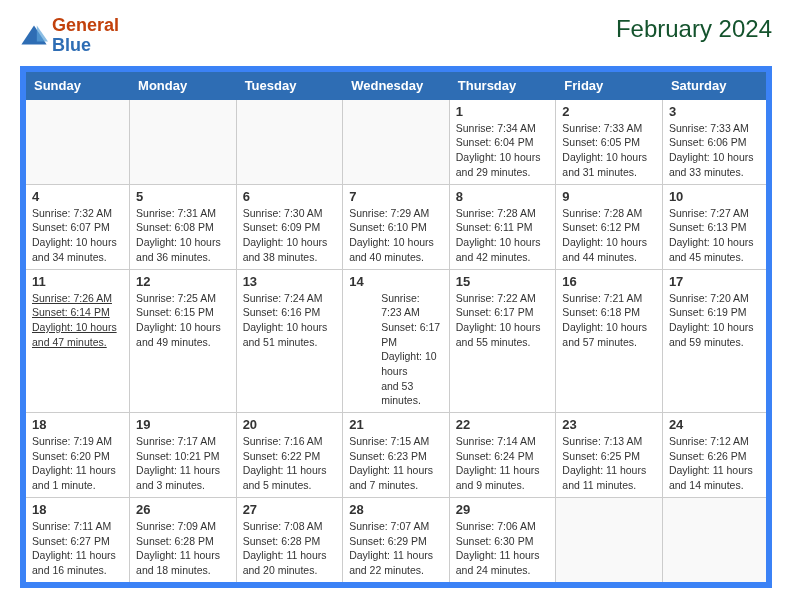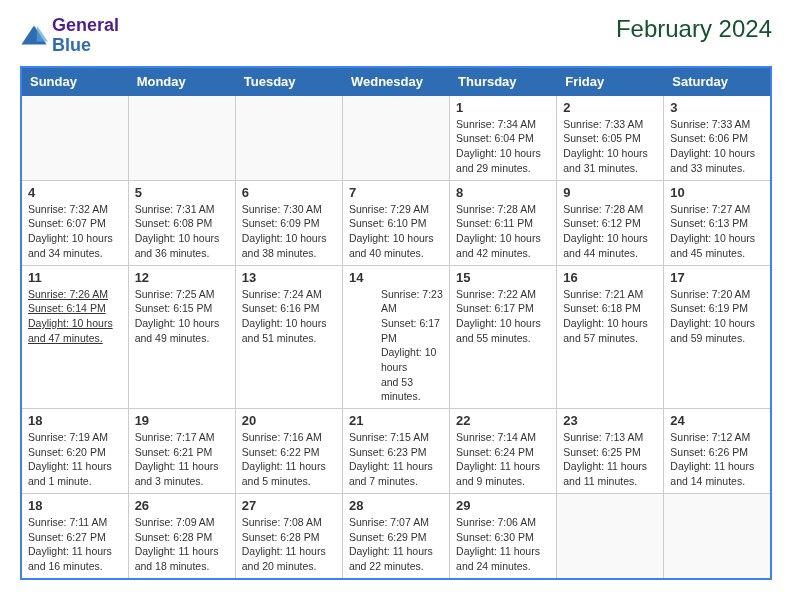--- a/index.html
+++ b/index.html
@@ -19,21 +19,21 @@
     .logo {
       display: flex;
       align-items: center;
       gap: 4px;
     }
     .logo-text {
       font-size: 18px;
       font-weight: bold;
       line-height: 1.1;
     }
-    .logo-general { color: #4c1d95; }
+    .logo-general { color: #c2410c; }
     .logo-blue { color: #2e6db4; }
     .logo-icon {
       width: 28px;
       height: 28px;
     }
     .title-area {
       text-align: right;
     }
     .main-title {
       font-size: 24px;
@@ -41,21 +41,21 @@
       color: #14532d;
       line-height: 1.1;
     }
     .subtitle {
       font-size: 16px;
       color: #555;
     }
     .calendar {
       width: 100%;
       border-collapse: collapse;
-      border: 2px solid #3b82f6;
+      border: 6px solid #3b82f6;
     }
     .calendar th {
       background: #2e6db4;
       color: #fff;
       font-size: 13px;
       font-weight: bold;
       padding: 6px 8px;
       text-align: left;
       border: 1px solid #2e6db4;
     }
@@ -251,21 +251,21 @@
         <td>
           <div class="day-number">18</div>
           <div class="day-info" style="white-space: pre-line;">Sunrise: 7:19 AM
 Sunset: 6:20 PM
 Daylight: 11 hours
 and 1 minute.</div>
         </td>
         <td>
           <div class="day-number">19</div>
           <div class="day-info" style="white-space: pre-line;">Sunrise: 7:17 AM
-Sunset: 6:21 PM
+Sunset: 10:21 PM
 Daylight: 11 hours
 and 3 minutes.</div>
         </td>
         <td>
           <div class="day-number">20</div>
           <div class="day-info" style="white-space: pre-line;">Sunrise: 7:16 AM
 Sunset: 6:22 PM
 Daylight: 11 hours
 and 5 minutes.</div>
         </td>

